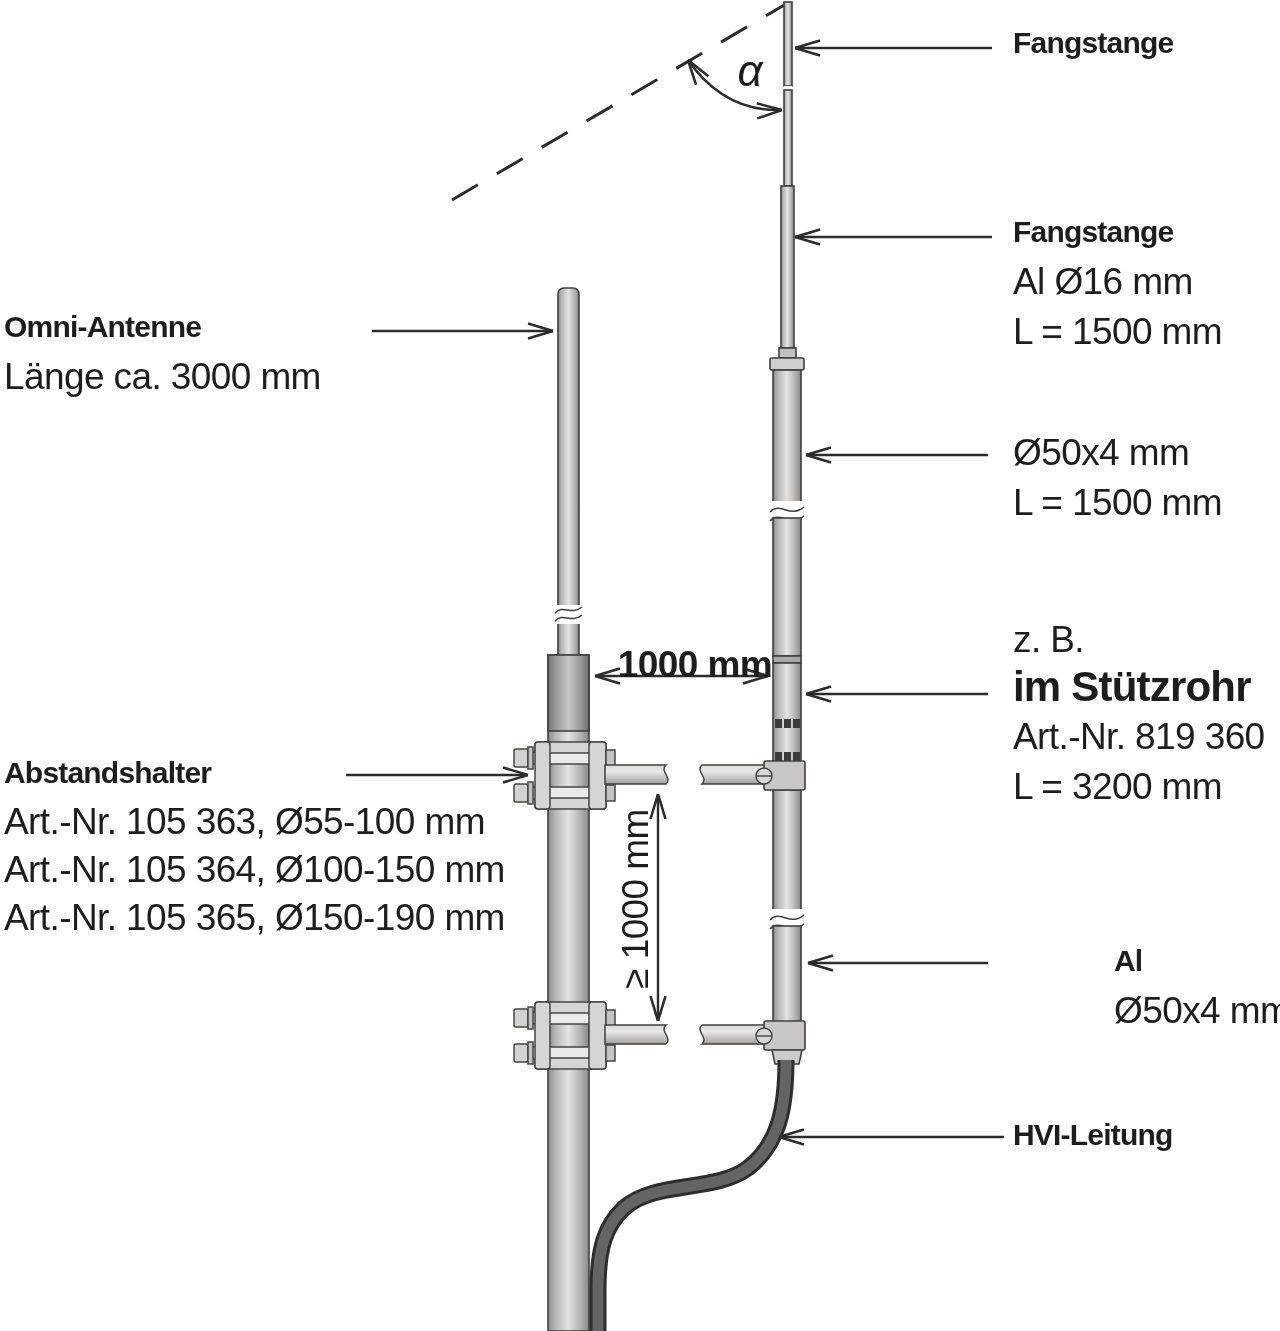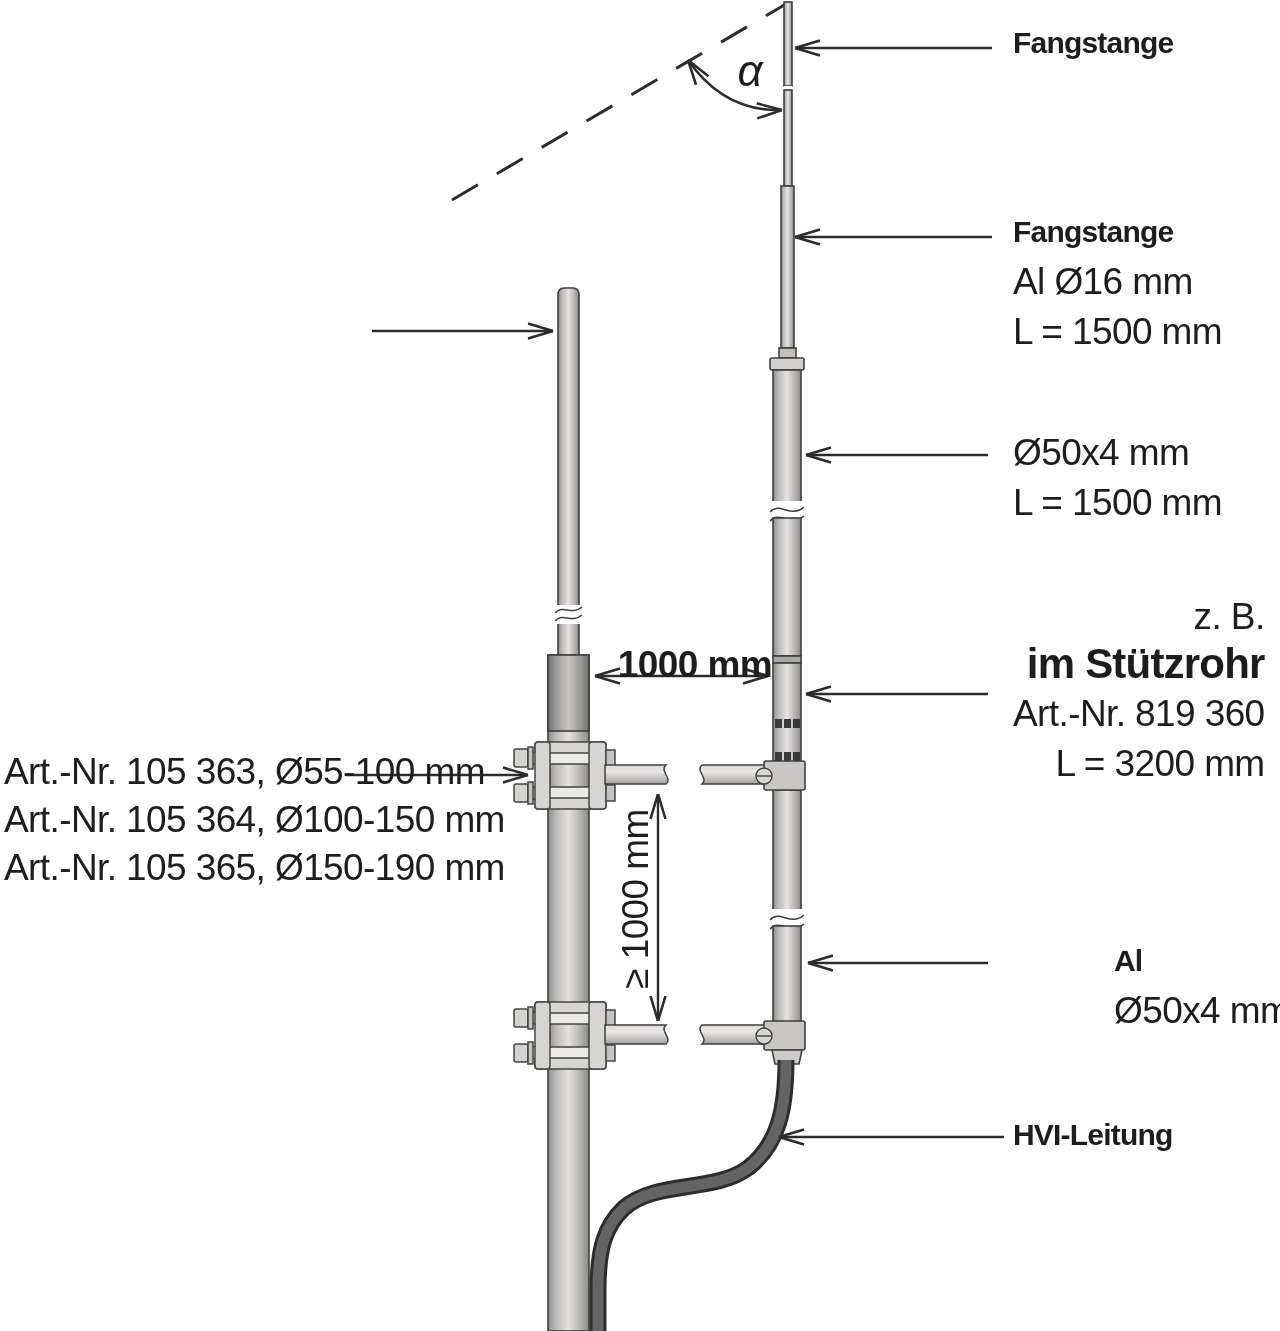--- a/index.html
+++ b/index.html
@@ -175,43 +175,48 @@
       <line x1="1004" y1="1137" x2="779" y2="1137" marker-end="url(#arr)"></line>
       <line x1="372" y1="331" x2="553" y2="331" marker-end="url(#arr)"></line>
       <line x1="346" y1="775" x2="528" y2="775" marker-end="url(#arr)"></line>
     </g>
   </svg>
 
   <div class="label alpha">α</div>
   <div class="label dim-h">1000 mm</div>
   <div class="label dim-v">≥ 1000 mm</div>
 
+  <div class="label" style="left:4px; top:302px;">
+    <div class="t">Omni-Antenne</div>
+    <div class="r">Länge ca. 3000 mm</div>
+  </div>
 
   <div class="label abst" style="left:4px; top:748px;">
+    <div class="t">Abstandshalter</div>
     <div class="r">Art.-Nr. 105 363, Ø55-100 mm</div>
     <div class="r">Art.-Nr. 105 364, Ø100-150 mm</div>
     <div class="r">Art.-Nr. 105 365, Ø150-190 mm</div>
   </div>
 
   <div class="label" style="left:1013px; top:18px;">
     <div class="t">Fangstange</div>
   </div>
 
   <div class="label" style="left:1013px; top:207px;">
     <div class="t">Fangstange</div>
     <div class="r">Al Ø16 mm</div>
     <div class="r">L = 1500 mm</div>
   </div>
 
   <div class="label" style="left:1013px; top:428px;">
     <div class="r">Ø50x4 mm</div>
     <div class="r">L = 1500 mm</div>
   </div>
 
-  <div class="label" style="left:1013px; top:595px;text-align:right;">
+  <div class="label" style="left:1013px; top:618px;">
     <div class="pre">z. B.</div>
     <div class="t2">im Stützrohr</div>
     <div class="r">Art.-Nr. 819 360</div>
     <div class="r">L = 3200 mm</div>
   </div>
 
   <div class="label" style="left:1066px; top:936px;margin-left:48px;">
     <div class="t">Al</div>
     <div class="r">Ø50x4 mm</div>
   </div>

